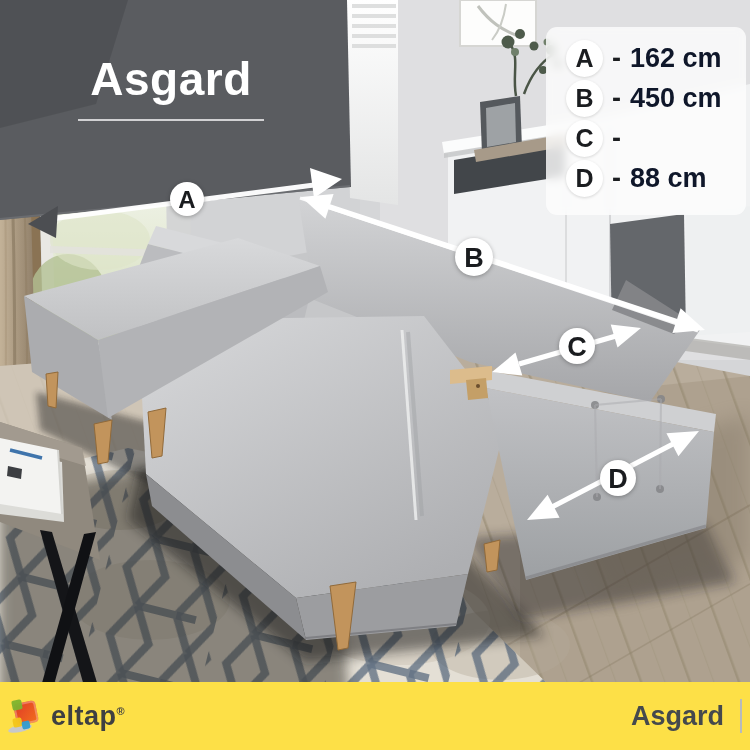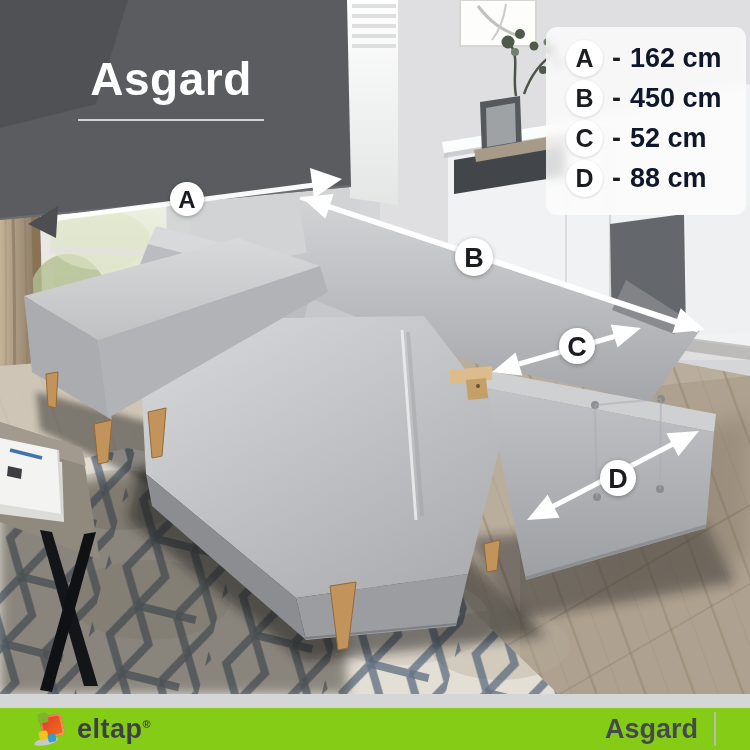--- a/index.html
+++ b/index.html
@@ -19,22 +19,22 @@
           padding:13px 0 0 20px;border-radius:11px;background:rgba(252,252,252,.82);
           backdrop-filter:blur(5px);}
   .legend-row{display:flex;align-items:center;margin-bottom:3px;height:37px;}
   .legend-circle{width:37px;height:37px;border-radius:50%;background:#fff;display:flex;
           align-items:center;justify-content:center;font-weight:700;font-size:25px;color:#1b1d20;
           box-shadow:0 1px 3px rgba(0,0,0,.15);flex:0 0 auto;}
   .legend-sep{font-size:27px;font-weight:700;color:#1b1d20;margin-left:9px;}
   .legend-value{font-size:27px;font-weight:700;color:#0f172a;margin-left:9px;white-space:nowrap;}
 
   
-  .footer{position:absolute;left:0;bottom:0;width:750px;height:42px;background:#84cc16;
-          display:flex;align-items:center;padding:0 34px;box-sizing:border-box;}
+  .footer{position:absolute;left:0;bottom:0;width:750px;height:68px;background:#fde047;
+          display:flex;align-items:center;padding:0 8px;box-sizing:border-box;}
   .brand-wrap{display:flex;align-items:center;gap:7px;}
   .logo-icon{position:relative;width:36px;height:38px;display:inline-block;}
   .li-shadow{position:absolute;left:0;top:28px;width:24px;height:7px;background:#c7c8ca;
           border-radius:50%;transform:rotate(-12deg);}
   .li-main{position:absolute;left:7px;top:5px;width:22px;height:22px;border-radius:4px;
           transform:rotate(-12deg);box-shadow:inset 0 0 0 2px rgba(255,255,255,.28);}
   .li-green{position:absolute;left:4px;top:3px;width:10px;height:10px;border-radius:2px;transform:rotate(-12deg);opacity:.95;}
   .li-yellow{position:absolute;left:5px;top:21px;width:9px;height:9px;border-radius:2px;transform:rotate(-12deg);opacity:.95;}
   .li-blue{position:absolute;left:14px;top:24px;width:8px;height:8px;border-radius:2px;transform:rotate(-12deg);opacity:.95;}
   .brand-text{font-size:27px;font-weight:700;color:#3f4042;letter-spacing:.5px;}
@@ -340,21 +340,20 @@
           <span>B</span>
         </span>
       <span class="legend-sep">-</span>
       <span class="legend-value">450 cm</span>
     </div>
     <div class="legend-row">
       <span class="legend-circle">
           <span>C</span>
         </span>
       <span class="legend-sep">-</span>
-      <span class="legend-value">52 cm</span>
     </div>
     <div class="legend-row">
       <span class="legend-circle">
           <span>D</span>
         </span>
       <span class="legend-sep">-</span>
       <span class="legend-value">88 cm</span>
     </div>
   </div>
 

